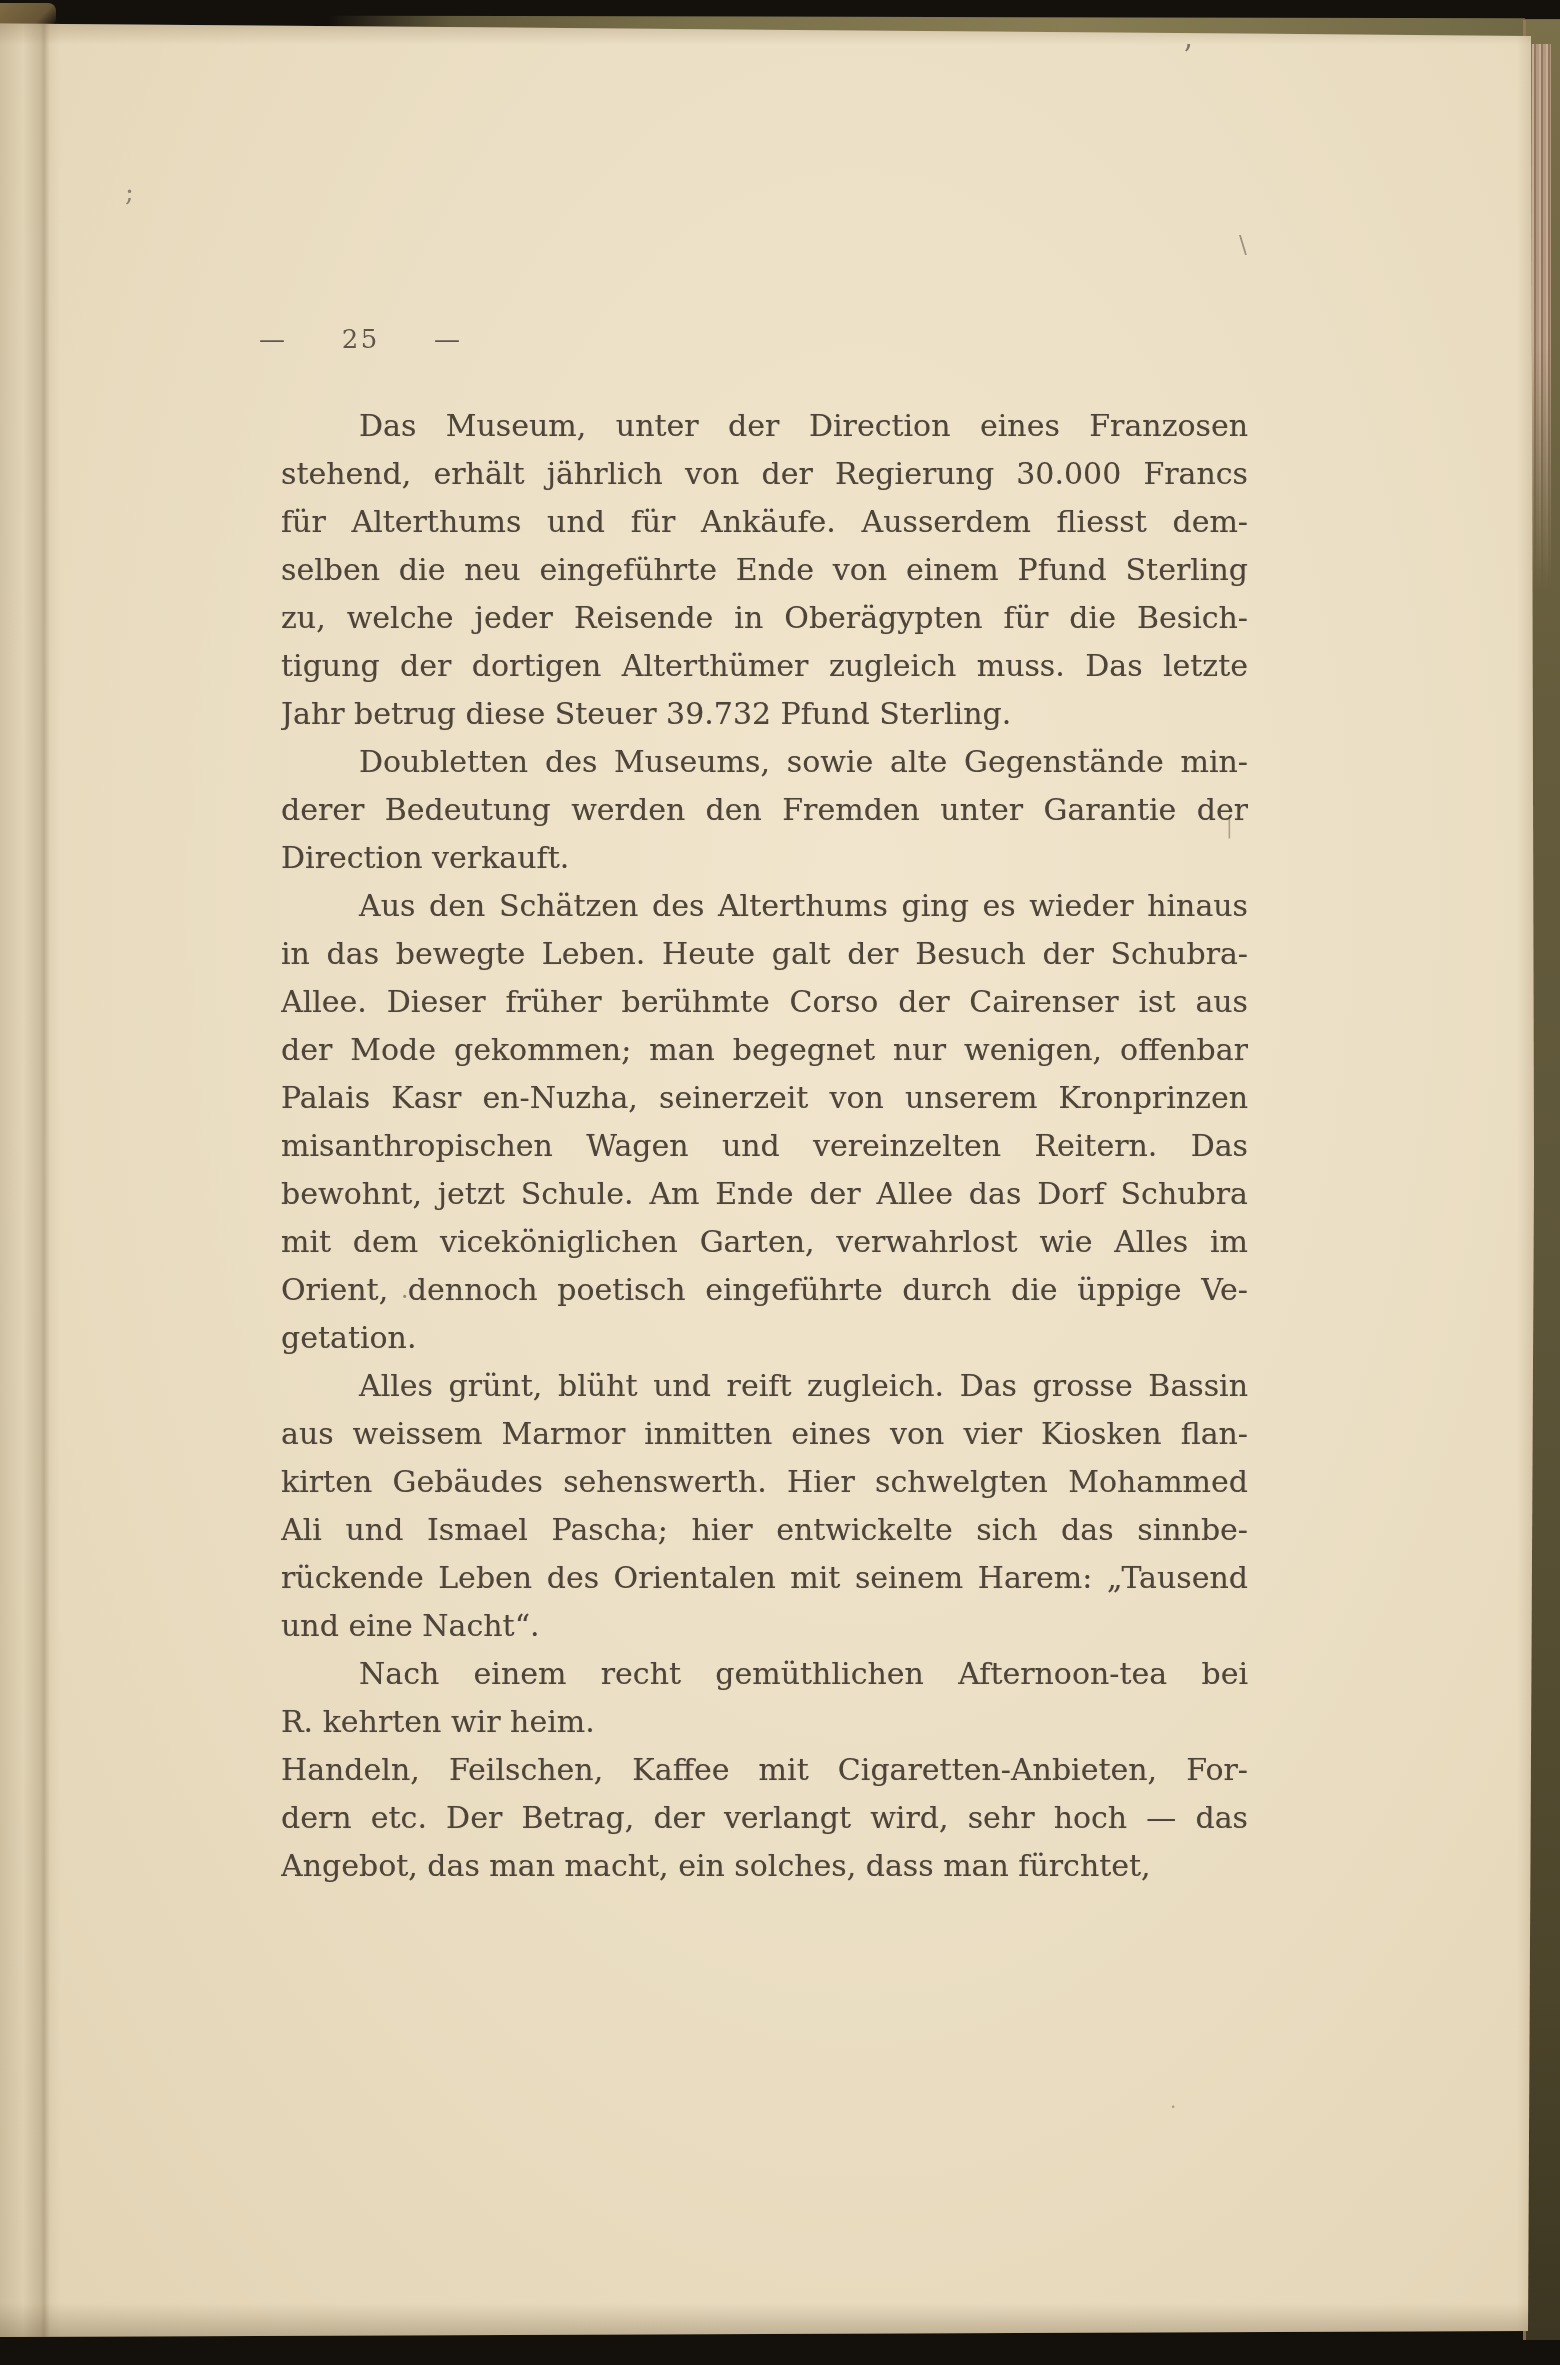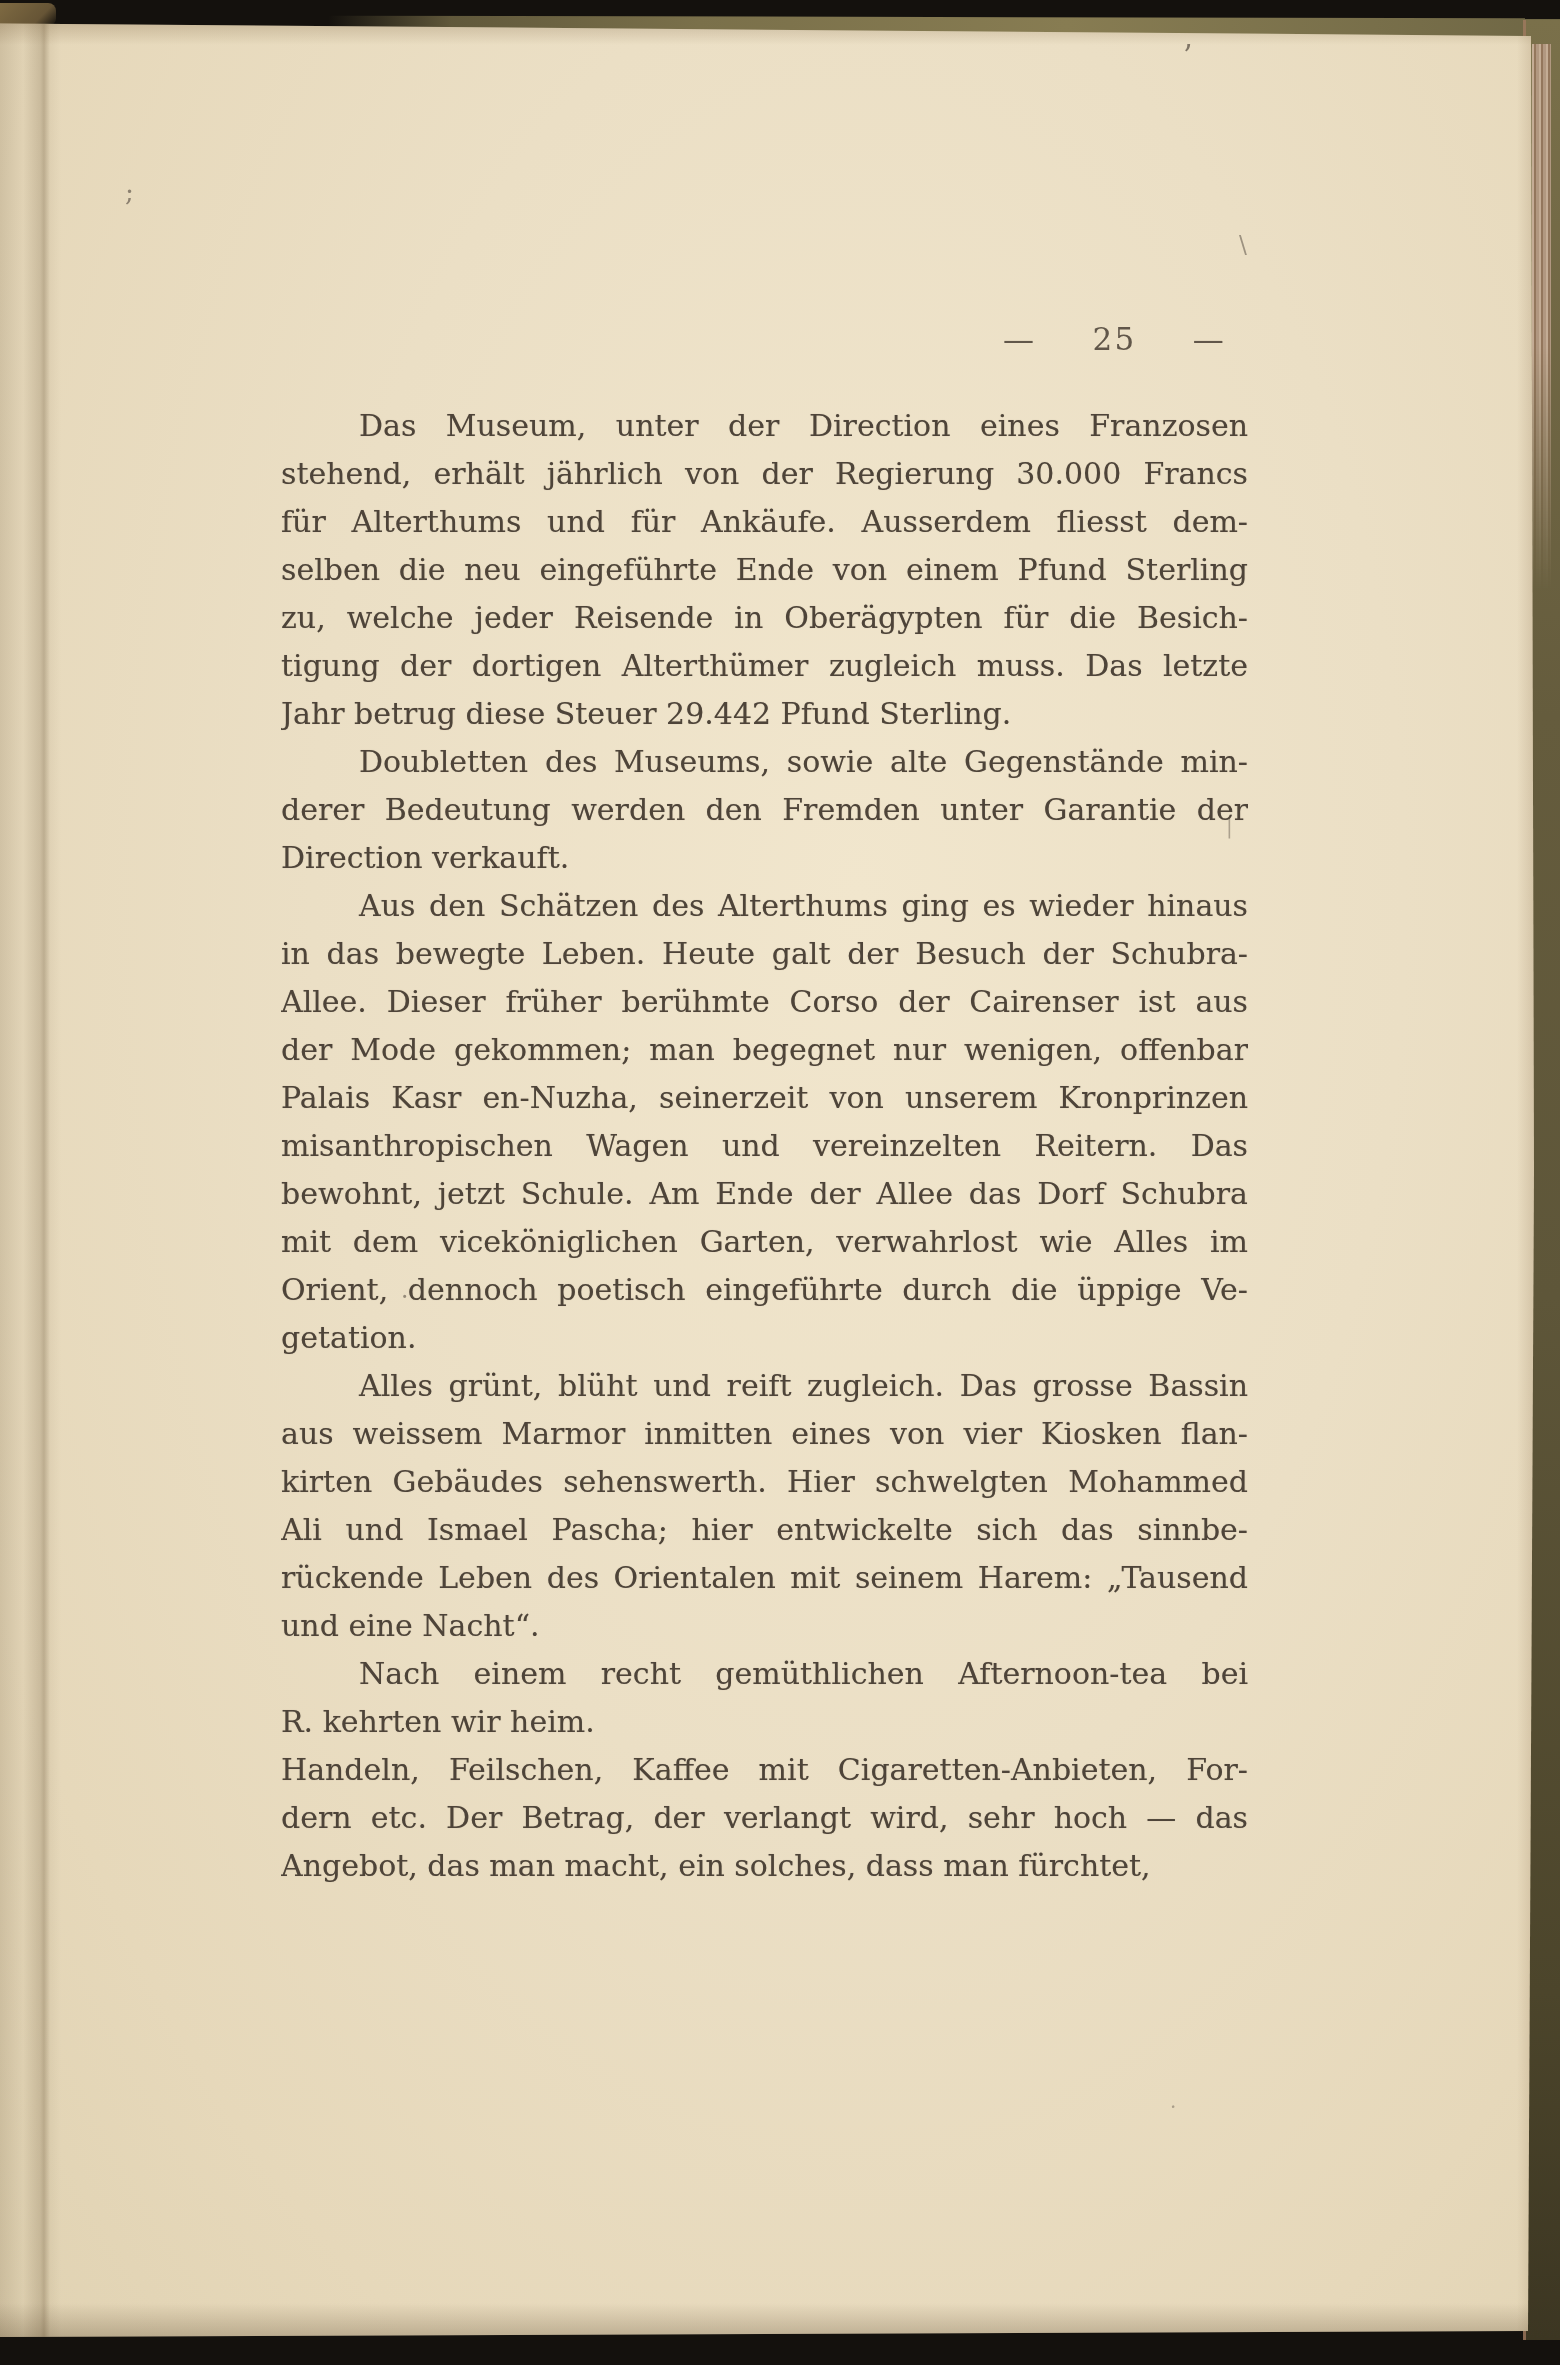--- a/index.html
+++ b/index.html
@@ -73,21 +73,21 @@
     position:absolute;left:0;right:23.4px;top:2303px;height:34px;
     background:linear-gradient(to bottom,rgba(80,60,35,0),rgba(80,60,35,.28));
   }
   .right-shade{
     position:absolute;top:31px;bottom:31px;right:23.4px;width:20px;
     background:linear-gradient(to right,rgba(120,90,55,0),rgba(120,90,55,.22));
   }
   
   .pagenum{
     position:absolute;left:259px;top:320px;width:967px;
-    text-align:right;font-size:31px;line-height:39px;
+    text-align:left;font-size:26px;line-height:39px;
     color:var(--ink);letter-spacing:2.3px;word-spacing:44px;
     opacity:.88;
   }
   
   .textblock{
     position:absolute;left:281px;top:402px;width:967px;
     font-size:30px;line-height:48px;color:var(--ink);
     text-shadow:0 0 0.8px rgba(78,68,57,.35);
   }
   .line{
@@ -120,21 +120,21 @@
 
     <div class="pagenum">— 25 —</div>
 
     <div class="textblock">
         <div class="line first">Das Museum, unter der Direction eines Franzosen</div>
         <div class="line">stehend, erhält jährlich von der Regierung 30.000 Francs</div>
         <div class="line">für Alterthums und für Ankäufe. Ausserdem fliesst dem-</div>
         <div class="line">selben die neu eingeführte Ende von einem Pfund Sterling</div>
         <div class="line">zu, welche jeder Reisende in Oberägypten für die Besich-</div>
         <div class="line">tigung der dortigen Alterthümer zugleich muss. Das letzte</div>
-        <div class="line last">Jahr betrug diese Steuer 29.442 Pfund Sterling.</div>
+        <div class="line last">Jahr betrug diese Steuer 39.732 Pfund Sterling.</div>
         <div class="line first">Doubletten des Museums, sowie alte Gegenstände min-</div>
         <div class="line">derer Bedeutung werden den Fremden unter Garantie der</div>
         <div class="line last">Direction verkauft.</div>
         <div class="line first">Aus den Schätzen des Alterthums ging es wieder hinaus</div>
         <div class="line">in das bewegte Leben. Heute galt der Besuch der Schubra-</div>
         <div class="line">Allee. Dieser früher berühmte Corso der Cairenser ist aus</div>
         <div class="line">der Mode gekommen; man begegnet nur wenigen, offenbar</div>
         <div class="line">Palais Kasr en-Nuzha, seinerzeit von unserem Kronprinzen</div>
         <div class="line">misanthropischen Wagen und vereinzelten Reitern. Das</div>
         <div class="line">bewohnt, jetzt Schule. Am Ende der Allee das Dorf Schubra</div>

